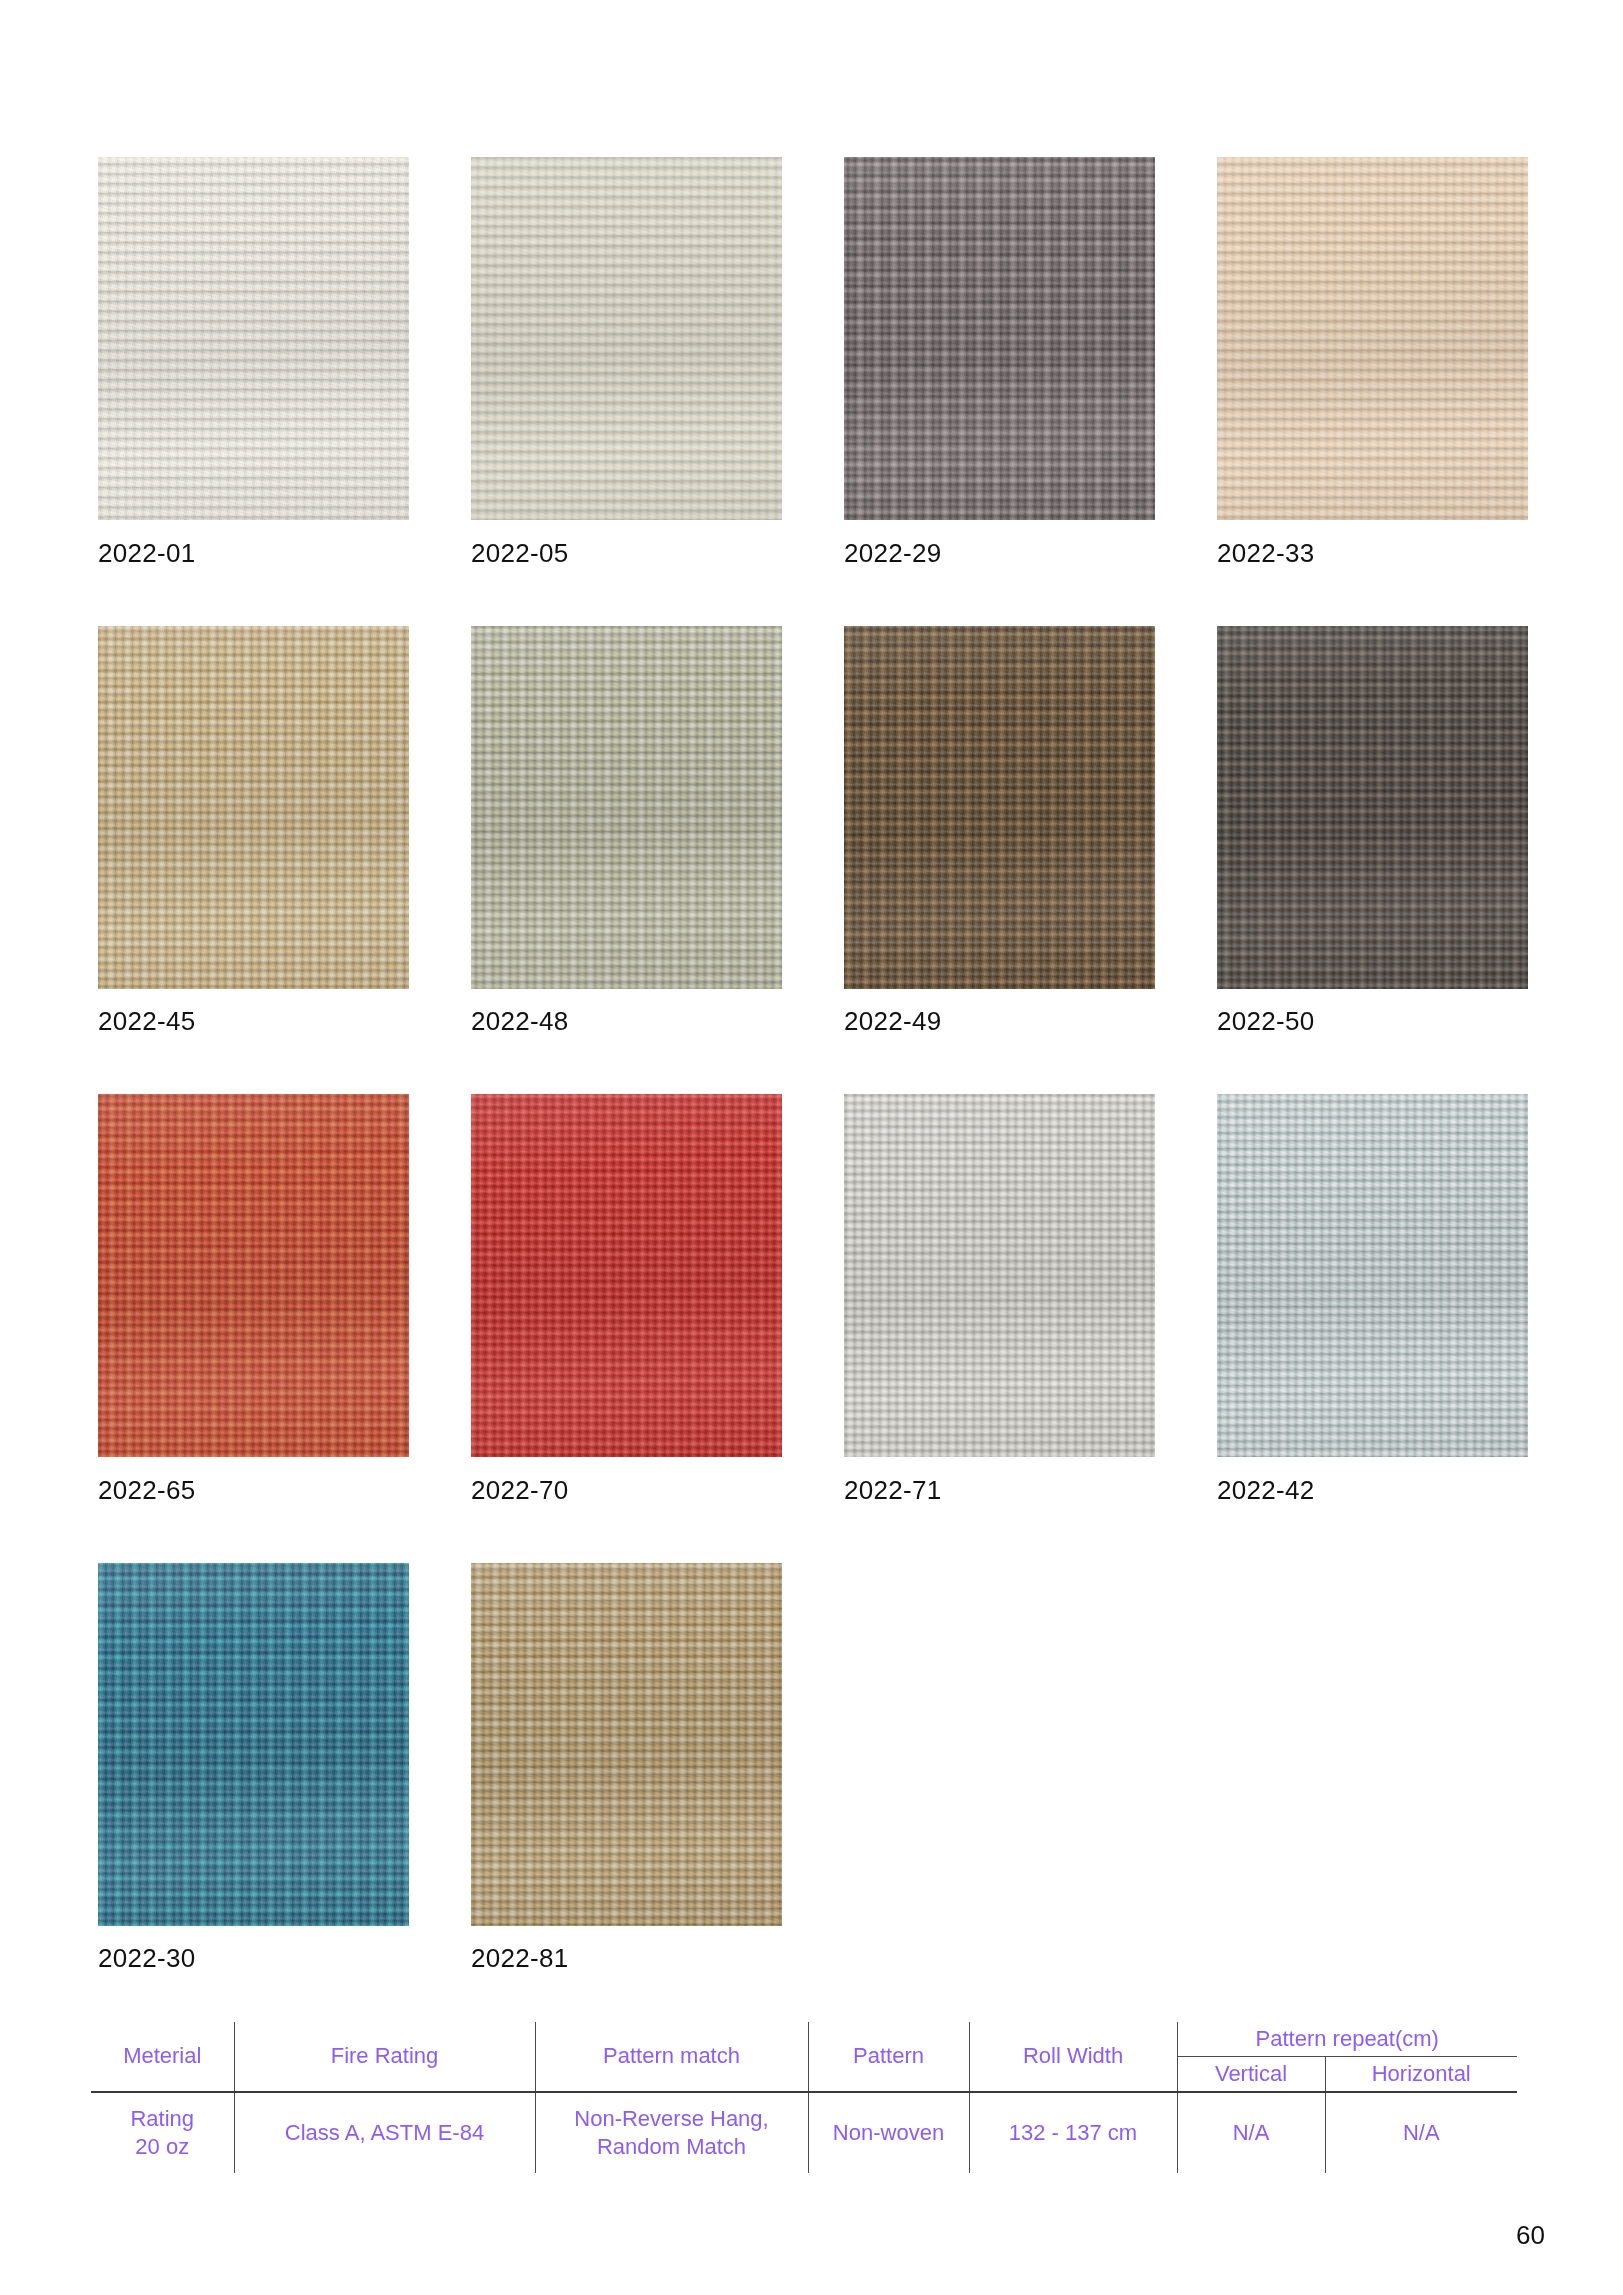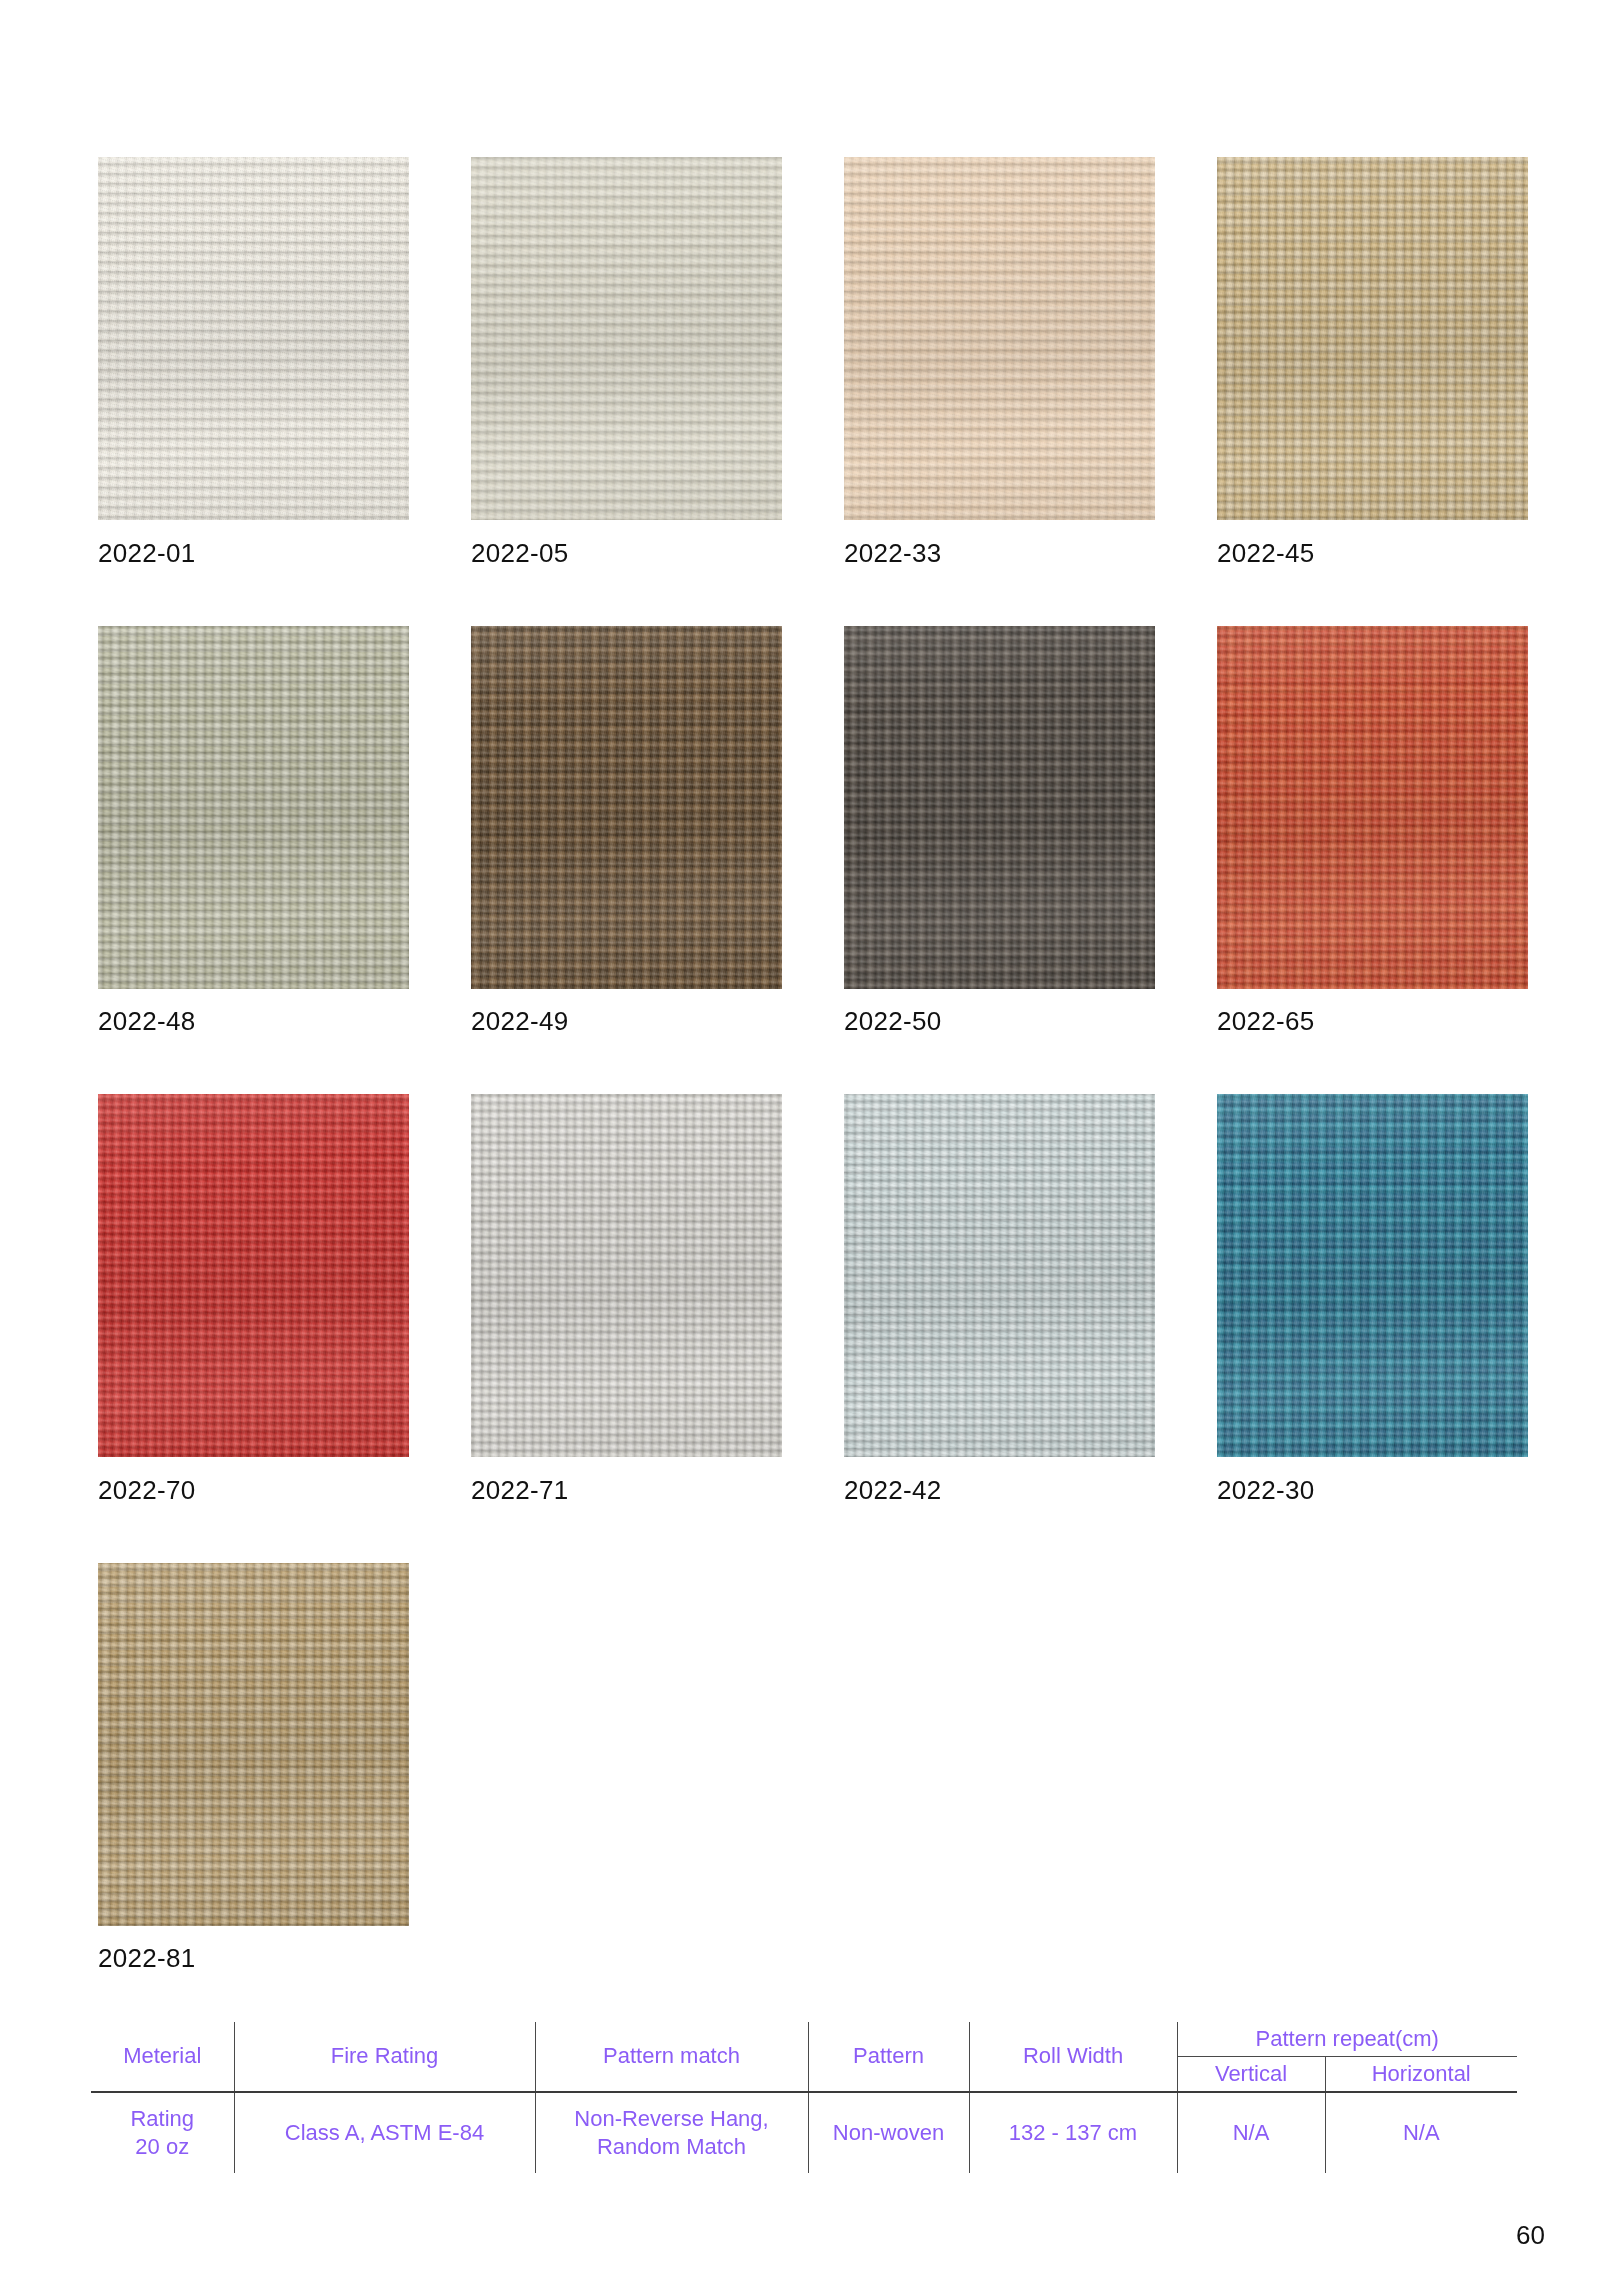--- a/index.html
+++ b/index.html
@@ -191,20 +191,30 @@
     </div>
     <div class="swatch-cell">
       <div class="swatch-chip grass" style="background-color: rgb(227, 224, 208);">
         <div class="weave-s" style="background-position: 4.6px 3.3px;"></div>
         <div class="weave-v" style="background-position: 4.6px 3.3px;"></div>
         <div class="weave-h" style="background-position: 4.6px 3.3px;"></div>
         <div class="weave-n" style="background-position: 4.6px 3.3px;"></div>
         <div class="weave-shade"></div>
       </div>
       <div class="swatch-label">2022-05</div>
+    </div>
+    <div class="swatch-cell">
+      <div class="swatch-chip" style="background-color: rgb(126, 116, 117);">
+        <div class="weave-s" style="background-position: 9.2px 6.5px;"></div>
+        <div class="weave-v" style="background-position: 9.2px 6.5px;"></div>
+        <div class="weave-h" style="background-position: 9.2px 6.5px;"></div>
+        <div class="weave-n" style="background-position: 9.2px 6.5px;"></div>
+        <div class="weave-shade"></div>
+      </div>
+      <div class="swatch-label">2022-29</div>
     </div>
     <div class="swatch-cell">
       <div class="swatch-chip grass" style="background-color: rgb(243, 217, 188);">
         <div class="weave-s" style="background-position: 13.7px 9.8px;"></div>
         <div class="weave-v" style="background-position: 13.7px 9.8px;"></div>
         <div class="weave-h" style="background-position: 13.7px 9.8px;"></div>
         <div class="weave-n" style="background-position: 13.7px 9.8px;"></div>
         <div class="weave-shade"></div>
       </div>
       <div class="swatch-label">2022-33</div>

